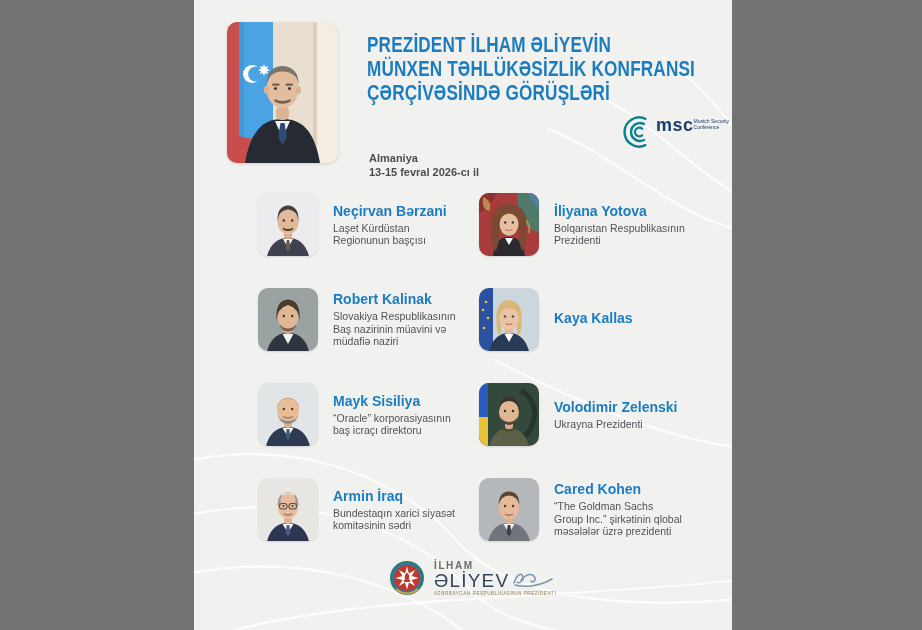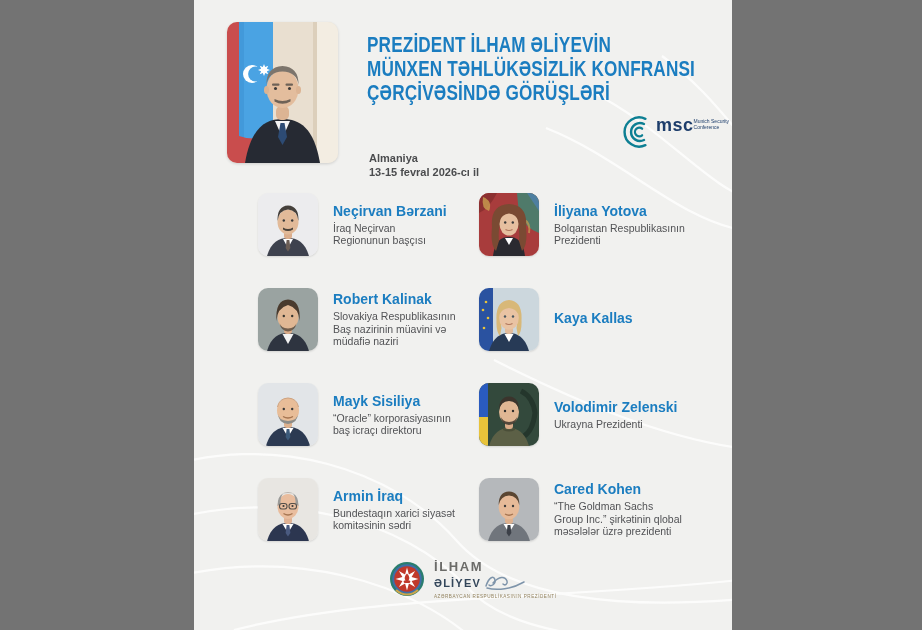--- a/index.html
+++ b/index.html
@@ -23,23 +23,23 @@
   .card{position:absolute;display:flex;align-items:center;gap:15px;height:63px;}
   .pphoto{width:60px;height:63px;border-radius:10px;overflow:hidden;flex:0 0 60px;
         box-shadow:0 1px 2px rgba(0,0,0,.12);}
   .pphoto svg{display:block;}
   .pname{font-size:14px;font-weight:bold;color:#1b7dc0;margin-bottom:3px;white-space:nowrap;}
   .prole{font-size:10.5px;color:#515255;line-height:12.5px;white-space:pre-line;}
 
   
   .footer{position:absolute;left:194px;top:559px;display:flex;align-items:center;gap:8px;}
   .f-text{display:flex;flex-direction:column;}
-  .f-first{font-size:13px;letter-spacing:1.6px;color:#6b6b68;font-weight:bold;}
+  .f-first{font-size:10px;letter-spacing:1.6px;color:#6b6b68;font-weight:bold;}
   .f-last-row{display:flex;align-items:center;gap:3px;}
-  .f-last{font-size:11px;font-weight:bold;color:#33465a;letter-spacing:1.2px;line-height:17px;text-align:center;}
+  .f-last{font-size:19px;font-weight:normal;color:#33465a;letter-spacing:1.2px;line-height:17px;text-align:center;}
   .f-sub{font-size:4.6px;letter-spacing:.55px;color:#93835f;margin-top:2px;white-space:nowrap;}
 </style>
 </head>
 <body>
 
 <div class="page">
   <div class="poster">
 
     <svg class="waves" viewBox="0 0 538 630">
       <g fill="none" stroke="#ffffff" stroke-width="2.2" opacity="0.8">
@@ -120,21 +120,21 @@
           <rect x="26" y="38" width="8" height="8" rx="3" fill="#dcae8d"></rect>
           <ellipse cx="30" cy="29" rx="10.5" ry="12.5" fill="#e2ba99"></ellipse>
           <path d="M19.5 28 Q19 13 30 12.5 Q41 13 40.5 28 Q39 17 30 16.5 Q21 17 19.5 28 Z" fill="#45403b"></path>
           <path d="M25 34.5 Q30 37.5 35 34.5 L35 36.5 Q30 39.5 25 36.5 Z" fill="#4a423a"></path>
           <circle cx="25.8" cy="27.5" r="1.2" fill="#3a3a3a"></circle>
           <circle cx="34.2" cy="27.5" r="1.2" fill="#3a3a3a"></circle>
         </svg>
       </div>
       <div class="ptext">
         <div class="pname">Neçirvan Bərzani</div>
-        <div class="prole">İraq Neçirvan
+        <div class="prole">Laşet Kürdüstan
 Regionunun başçısı</div>
       </div>
     </div>
 
     <div class="card" style="left:285px;top:193px;width:245px">
       <div class="pphoto">
         <svg width="60" height="63" viewBox="0 0 60 63">
           <rect width="60" height="63" fill="#a83c3c"></rect>
           <path d="M38 0 H60 V40 Q48 36 40 22 Z" fill="#4f7a6a"></path>
           <path d="M48 0 H60 V18 Z" fill="#4e7fa0"></path>

